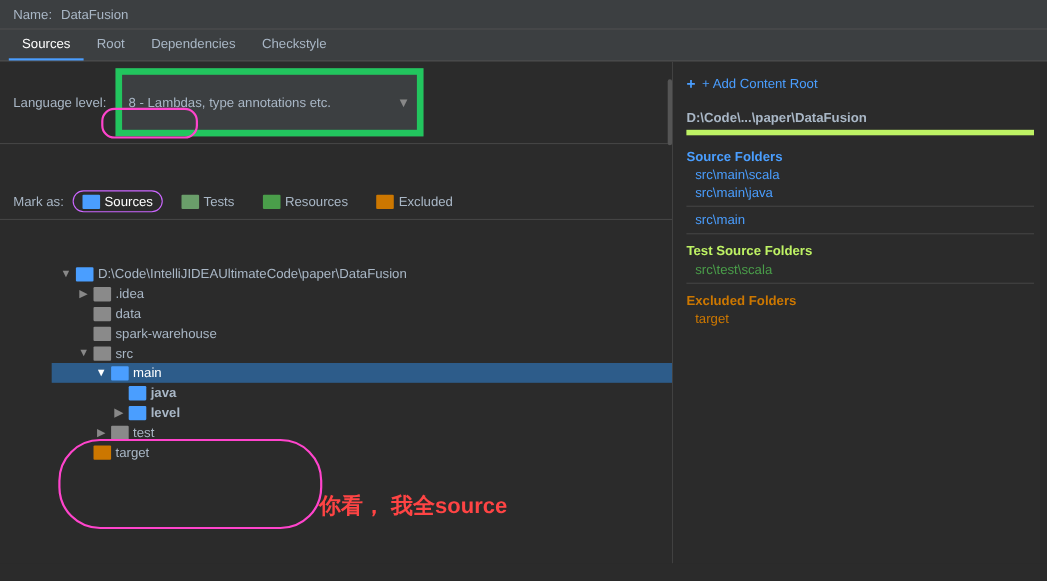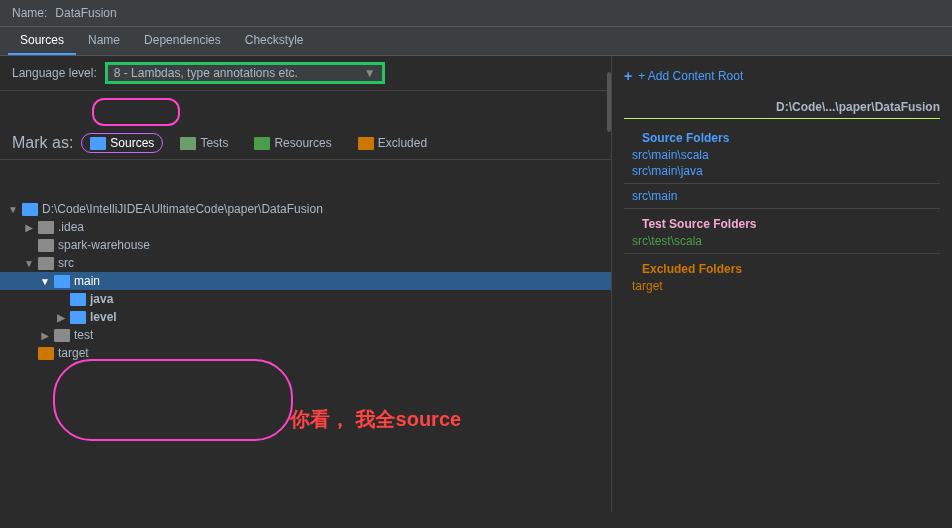--- a/index.html
+++ b/index.html
@@ -65,39 +65,39 @@
     .language-bar {
       display: flex;
       align-items: center;
       padding: 6px 12px;
       gap: 8px;
       border-bottom: 1px solid #444;
     }
     .language-bar label { color: #a9b7c6; font-size: 12px; }
     .language-select {
       background: #3c3f41;
-      border: 3px solid #22c55e;
-      color: #a9b7c6;
-      padding: 1px 6px;
+      border: 6px solid #22c55e;
+      color: #a9b7c6;
+      padding: 18px 6px;
       font-size: 12px;
       display: flex;
       align-items: center;
       gap: 4px;
       min-width: 280px;
     }
 
     .mark-as-bar {
       display: flex;
       align-items: center;
       padding: 6px 12px;
       gap: 8px;
       border-bottom: 1px solid #444;
       flex-wrap: wrap;
     }
-    .mark-as-label { color: #a9b7c6; font-size: 16px; text-align: right; }
+    .mark-as-label { color: #a9b7c6; font-size: 12px; text-align: right; }
     .mark-btn {
       display: flex;
       align-items: center;
       gap: 4px;
       padding: 2px 8px;
       border-radius: 3px;
       cursor: pointer;
       font-size: 12px;
       color: #a9b7c6;
       border: 1px solid transparent;
@@ -134,20 +134,21 @@
       color: #888;
       font-size: 10px;
     }
     .arrow.open::before { content: '▼'; }
     .arrow.closed::before { content: '▶'; }
     .arrow.leaf::before { content: ''; }
 
     .tree-label { font-size: 12px; }
     .tree-wrapper {
       position: relative;
+      padding-left: 47px;
     }
 
     .annotation-text {
       position: absolute;
       color: #ff4444;
       font-size: 20px;
       font-weight: bold;
       pointer-events: none;
       z-index: 10;
     }
@@ -171,33 +172,31 @@
       padding: 4px 0;
       font-size: 12px;
       margin-bottom: 8px;
     }
 
     .content-root-path {
       font-size: 12px;
       color: #a9b7c6;
       font-weight: bold;
       padding: 4px 0;
-      border-bottom: 1px solid #bef264;
+      border-bottom: 5px solid #bef264;
       margin-bottom: 8px;
-      text-align: right;
     }
 
     .right-section-title {
       font-size: 12px;
       font-weight: bold;
       padding: 4px 0 2px 0;
-      margin-left: 18px;
     }
     .right-section-title.sources { color: #4a9eff; }
-    .right-section-title.test-sources { color: #f9a8d4; }
+    .right-section-title.test-sources { color: #bef264; }
     .right-section-title.excluded { color: #cc7700; }
 
     .right-path-item {
       font-size: 12px;
       color: #4a9eff;
       padding: 1px 8px;
     }
     .right-path-item.test { color: #4a9e4a; }
     .right-path-item.excluded { color: #cc7700; }
     .right-path-divider {
@@ -238,21 +237,21 @@
 
 <div class="container">
 
   <div class="top-bar">
     <label>Name:</label>
     <span class="name-value">DataFusion</span>
   </div>
 
   <div class="tabs">
     <div class="tab active">Sources</div>
-    <div class="tab">Name</div>
+    <div class="tab">Root</div>
     <div class="tab">Dependencies</div>
     <div class="tab">Checkstyle</div>
   </div>
 
   <div class="main-content">
 
     <div class="left-panel">
 
       <div class="language-bar">
         <label>Language level:</label>
@@ -294,20 +293,25 @@
           <span style="display:inline-block;width:16px;height:13px;background:#4a9eff;border-radius:1px;flex-shrink:0;"></span>
           <span class="tree-label">D:\Code\IntelliJIDEAUltimateCode\paper\DataFusion</span>
         </div>
 
         <div class="tree-item indent-1">
           <span class="arrow closed"></span>
           <span style="display:inline-block;width:16px;height:13px;background:#8a8a8a;border-radius:1px;flex-shrink:0;"></span>
           <span class="tree-label">.idea</span>
         </div>
 
+        <div class="tree-item indent-1">
+          <span class="arrow leaf"></span>
+          <span style="display:inline-block;width:16px;height:13px;background:#8a8a8a;border-radius:1px;flex-shrink:0;"></span>
+          <span class="tree-label">data</span>
+        </div>
 
         <div class="tree-item indent-1">
           <span class="arrow leaf"></span>
           <span style="display:inline-block;width:16px;height:13px;background:#8a8a8a;border-radius:1px;flex-shrink:0;"></span>
           <span class="tree-label">spark-warehouse</span>
         </div>
 
         <div class="tree-item indent-1">
           <span class="arrow open"></span>
           <span style="display:inline-block;width:16px;height:13px;background:#8a8a8a;border-radius:1px;flex-shrink:0;"></span>

